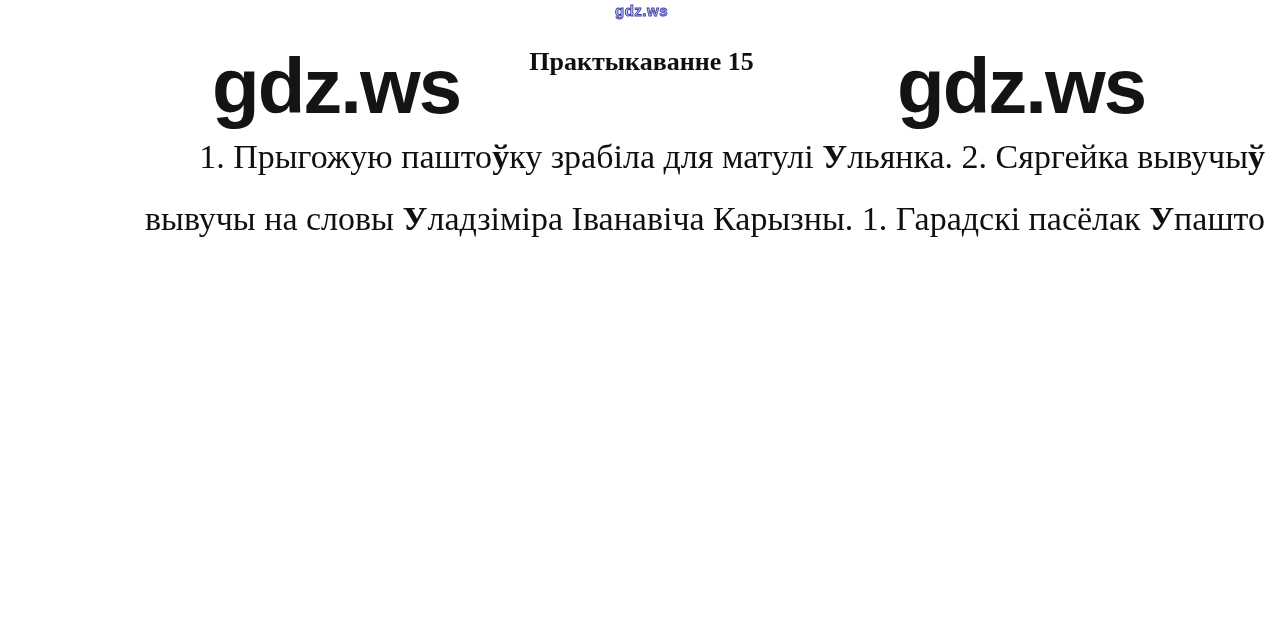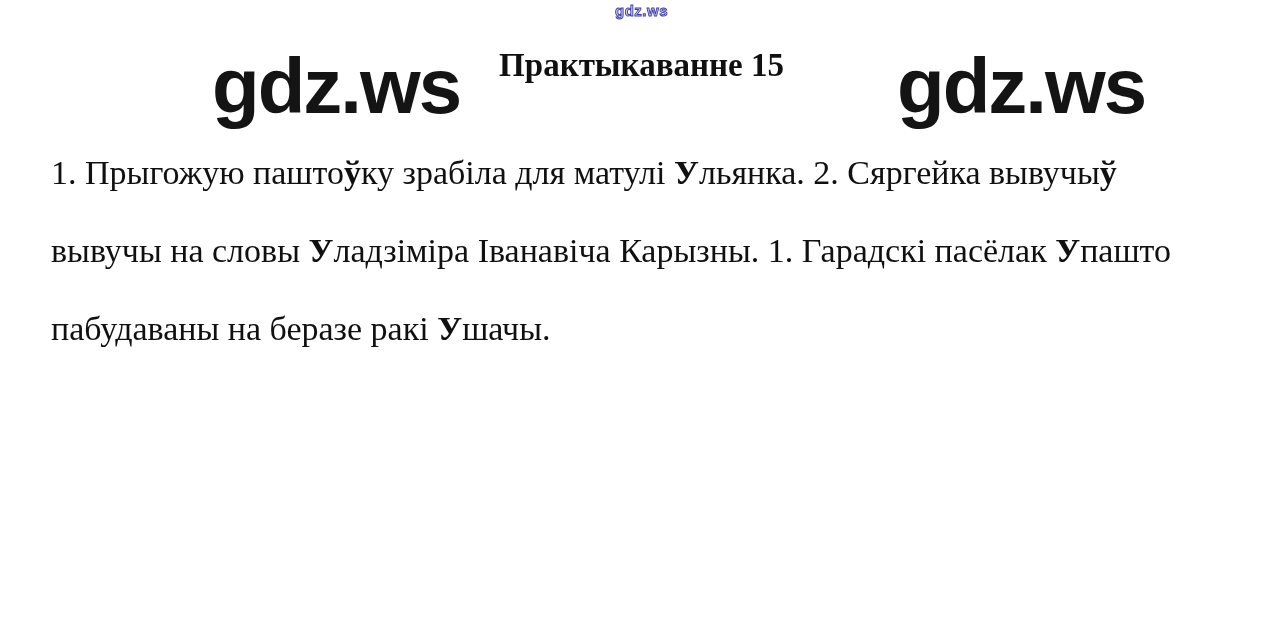--- a/index.html
+++ b/index.html
@@ -7,20 +7,21 @@
     padding: 0;
     background: #ffffff;
   }
   .page {
     position: relative;
     width: 1283px;
     height: 544px;
     background: #ffffff;
     overflow: hidden;
     font-family: "Liberation Serif", serif;
+    text-align: right;
   }
   .wm-top {
     position: absolute;
     top: 2px;
     left: 50%;
     transform: translateX(-50%);
     font-family: "Liberation Sans", sans-serif;
     font-weight: bold;
     font-size: 15px;
     color: #c9c9ec;
@@ -41,35 +42,35 @@
   .wm-left  { left: 212px; }
   .wm-right { left: 897px; }
   .title {
     position: absolute;
     top: 46px;
     left: 50%;
     transform: translateX(-50%);
     margin: 0;
     font-family: "Liberation Serif", serif;
     font-weight: bold;
-    font-size: 33px;
+    font-size: 26px;
     line-height: 1.2;
     color: #101010;
     white-space: nowrap;
   }
   .body-text {
     position: absolute;
     left: 35px;
     top: 126px;
     width: 1230px;
     font-size: 34px;
     color: #101010;
   }
   .line {
-    margin: 16px;
+    margin: 0;
     height: 62px;
     line-height: 62px;
     white-space: nowrap;
   }
   .b { font-weight: bold; }
 </style>
 </head>
 <body>
 
 <div class="page">
@@ -78,16 +79,15 @@
 
   <div class="wm-big wm-left">gdz.ws</div>
 
   <h1 class="title">Практыкаванне 15</h1>
 
   <div class="wm-big wm-right">gdz.ws</div>
 
   <div class="body-text">
     <p class="line"><span>1. Прыгожую пашто</span><span class="b">ў</span><span>ку зрабіла для матулі </span><span class="b">У</span><span>льянка. 2. Сяргейка вывучы</span><span class="b">ў</span></p>
     <p class="line"><span>вывучы на словы </span><span class="b">У</span><span>ладзіміра Іванавіча Карызны. 1. Гарадскі пасёлак </span><span class="b">У</span><span>пашто</span></p>
-    <p class="line"><span>пабудаваны на беразе ракі </span><span class="b">У</span><span>шачы.</span></p>
   </div>
 
 </div>
 
 </body></html>

